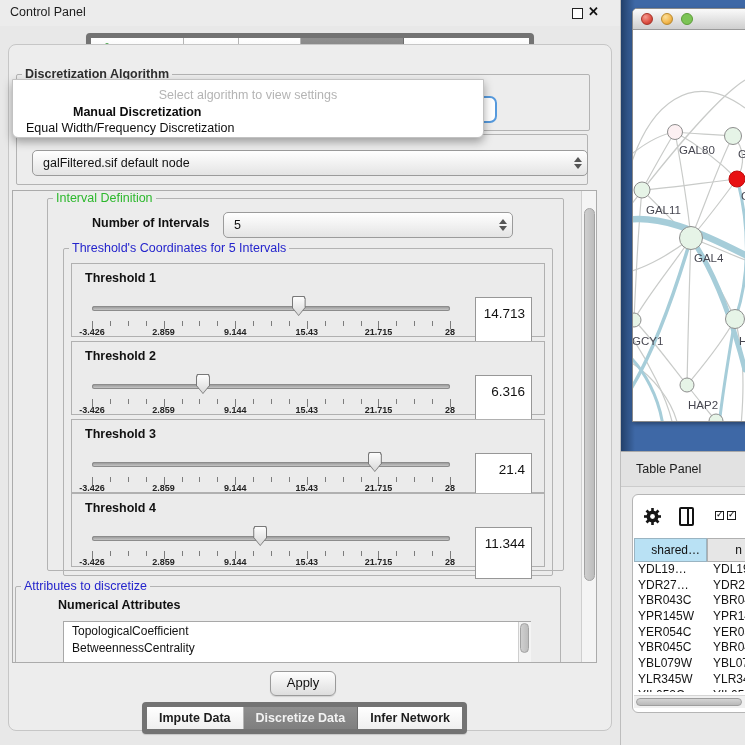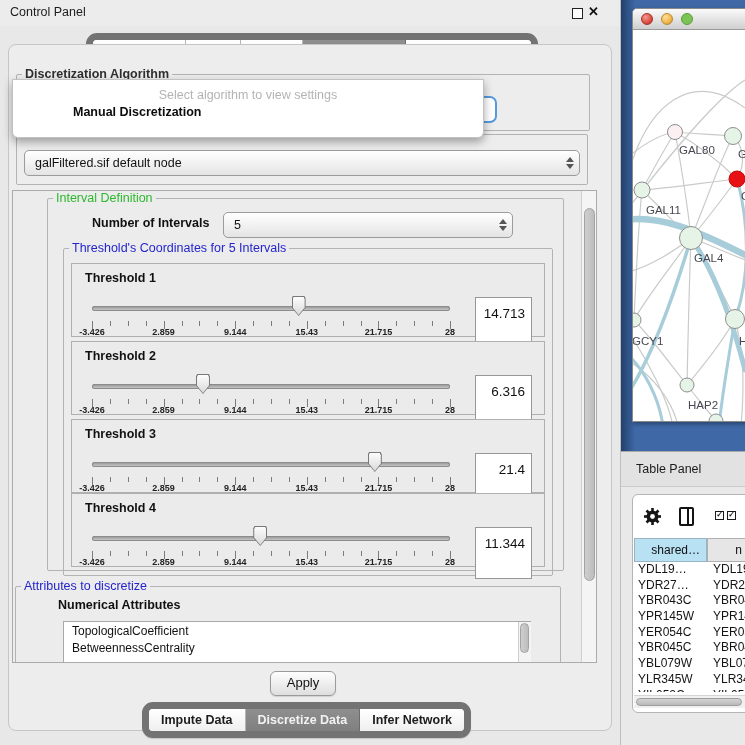--- a/index.html
+++ b/index.html
@@ -5,21 +5,21 @@
   html,body{margin:0;padding:0;}
   body{font-family:"Liberation Sans",sans-serif;}
   #app{position:relative;width:745px;height:745px;background:#e8e8e8;overflow:hidden;
        -webkit-font-smoothing:antialiased;}
   .abs{position:absolute;}
   
   #titlebar{left:0;top:0;width:620px;height:26px;background:#ececec;}
   #win-title{left:10px;top:5px;font-size:12.5px;color:#1c1c1c;}
   #float-ic{left:572px;top:8px;width:9px;height:9px;border:1.5px solid #222;background:#fff;}
   #close-ic{left:588px;top:4px;font-size:13px;font-weight:bold;color:#111;}
-  .tabgroup{display:flex;border:7px solid #737373;border-radius:11px;overflow:hidden;
+  .tabgroup{display:flex;border:5px solid #737373;border-radius:4px;overflow:hidden;
             background:#fdfdfd;box-shadow:0 1px 1px rgba(0,0,0,.15);}
   .tab{display:flex;align-items:center;justify-content:center;font-size:12.5px;font-weight:600;
        color:#1d1d1d;background:linear-gradient(#ffffff,#efefef);border-right:1px solid #b5b5b5;
        padding:0 12px;height:100%;box-sizing:border-box;white-space:nowrap;}
   .tab:last-child{border-right:none;}
   .tab.sel{background:linear-gradient(#8f8f8f,#7f7f7f);color:#f2f2f2;border-right-color:#6d6d6d;}
   #topTabs{left:86px;top:33px;height:22px;}
   #bottomTabs{left:142px;top:702px;height:22px;}
   #outerPanel{left:8px;top:44px;width:604px;height:687px;background:#ededed;
               border:1px solid #c6c6c6;border-radius:8px;box-sizing:border-box;}
@@ -143,21 +143,21 @@
     </div>
 
   <div class="abs" id="outerPanel"></div>
 
   <div class="abs group" style="left:16px;top:74px;width:574px;height:57px;"></div>
   <span class="abs grouplabel glabel-dark" style="left:22px;top:68px;">Discretization Algorithm</span>
   <div class="abs" id="behindCombo"></div>
 
   <div class="abs group" style="left:16px;top:134px;width:572px;height:51px;"></div>
   <span class="abs grouplabel glabel-dark" style="left:22px;top:128px;font-weight:normal;color:#1e1e1e;">Table Data</span>
-  <div class="abs combo" style="left:24px;top:150px;width:556px;height:26px;">
+  <div class="abs combo" style="left:32px;top:150px;width:556px;height:26px;">
     <span class="val">galFiltered.sif default node</span>
     <span class="spin">
         <i class="up"></i>
         <i class="dn"></i>
       </span>
   </div>
 
   <div class="abs" id="bigPanel">
 
     <div class="group" style="left:34px;top:7px;width:517px;height:373px;"></div>
@@ -344,20 +344,21 @@
         <span>Discretize Data</span>
       </div>
       <div class="tab">
         <span>Infer Network</span>
       </div>
     </div>
 
   <div class="abs" id="popup">
     <div class="hint">Select algorithm to view settings</div>
   <div class="opt b" style="top: 25px;">Manual Discretization</div>
+      <div class="opt" style="top: 40.5px;">Equal Width/Frequency Discretization</div>
     </div>
 
   <div class="abs" id="splitline"></div>
   <div class="abs" id="bluePanel"></div>
 
   <div class="abs" id="macwin">
     <div id="mactitle">
       <span class="light" style="left:8px;background:radial-gradient(circle at 35% 30%,#f49a90,#dd4f42 60%,#b23328);border:1px solid #a53227;"></span>
       <span class="light" style="left:28px;background:radial-gradient(circle at 35% 30%,#fbdf9a,#f2b64c 60%,#c88d2c);border:1px solid #b98a2e;"></span>
       <span class="light" style="left:48px;background:radial-gradient(circle at 35% 30%,#c4ecae,#7cc455 60%,#57962f;);border:1px solid #5d9c3a;background-color:#7cc455;"></span>

